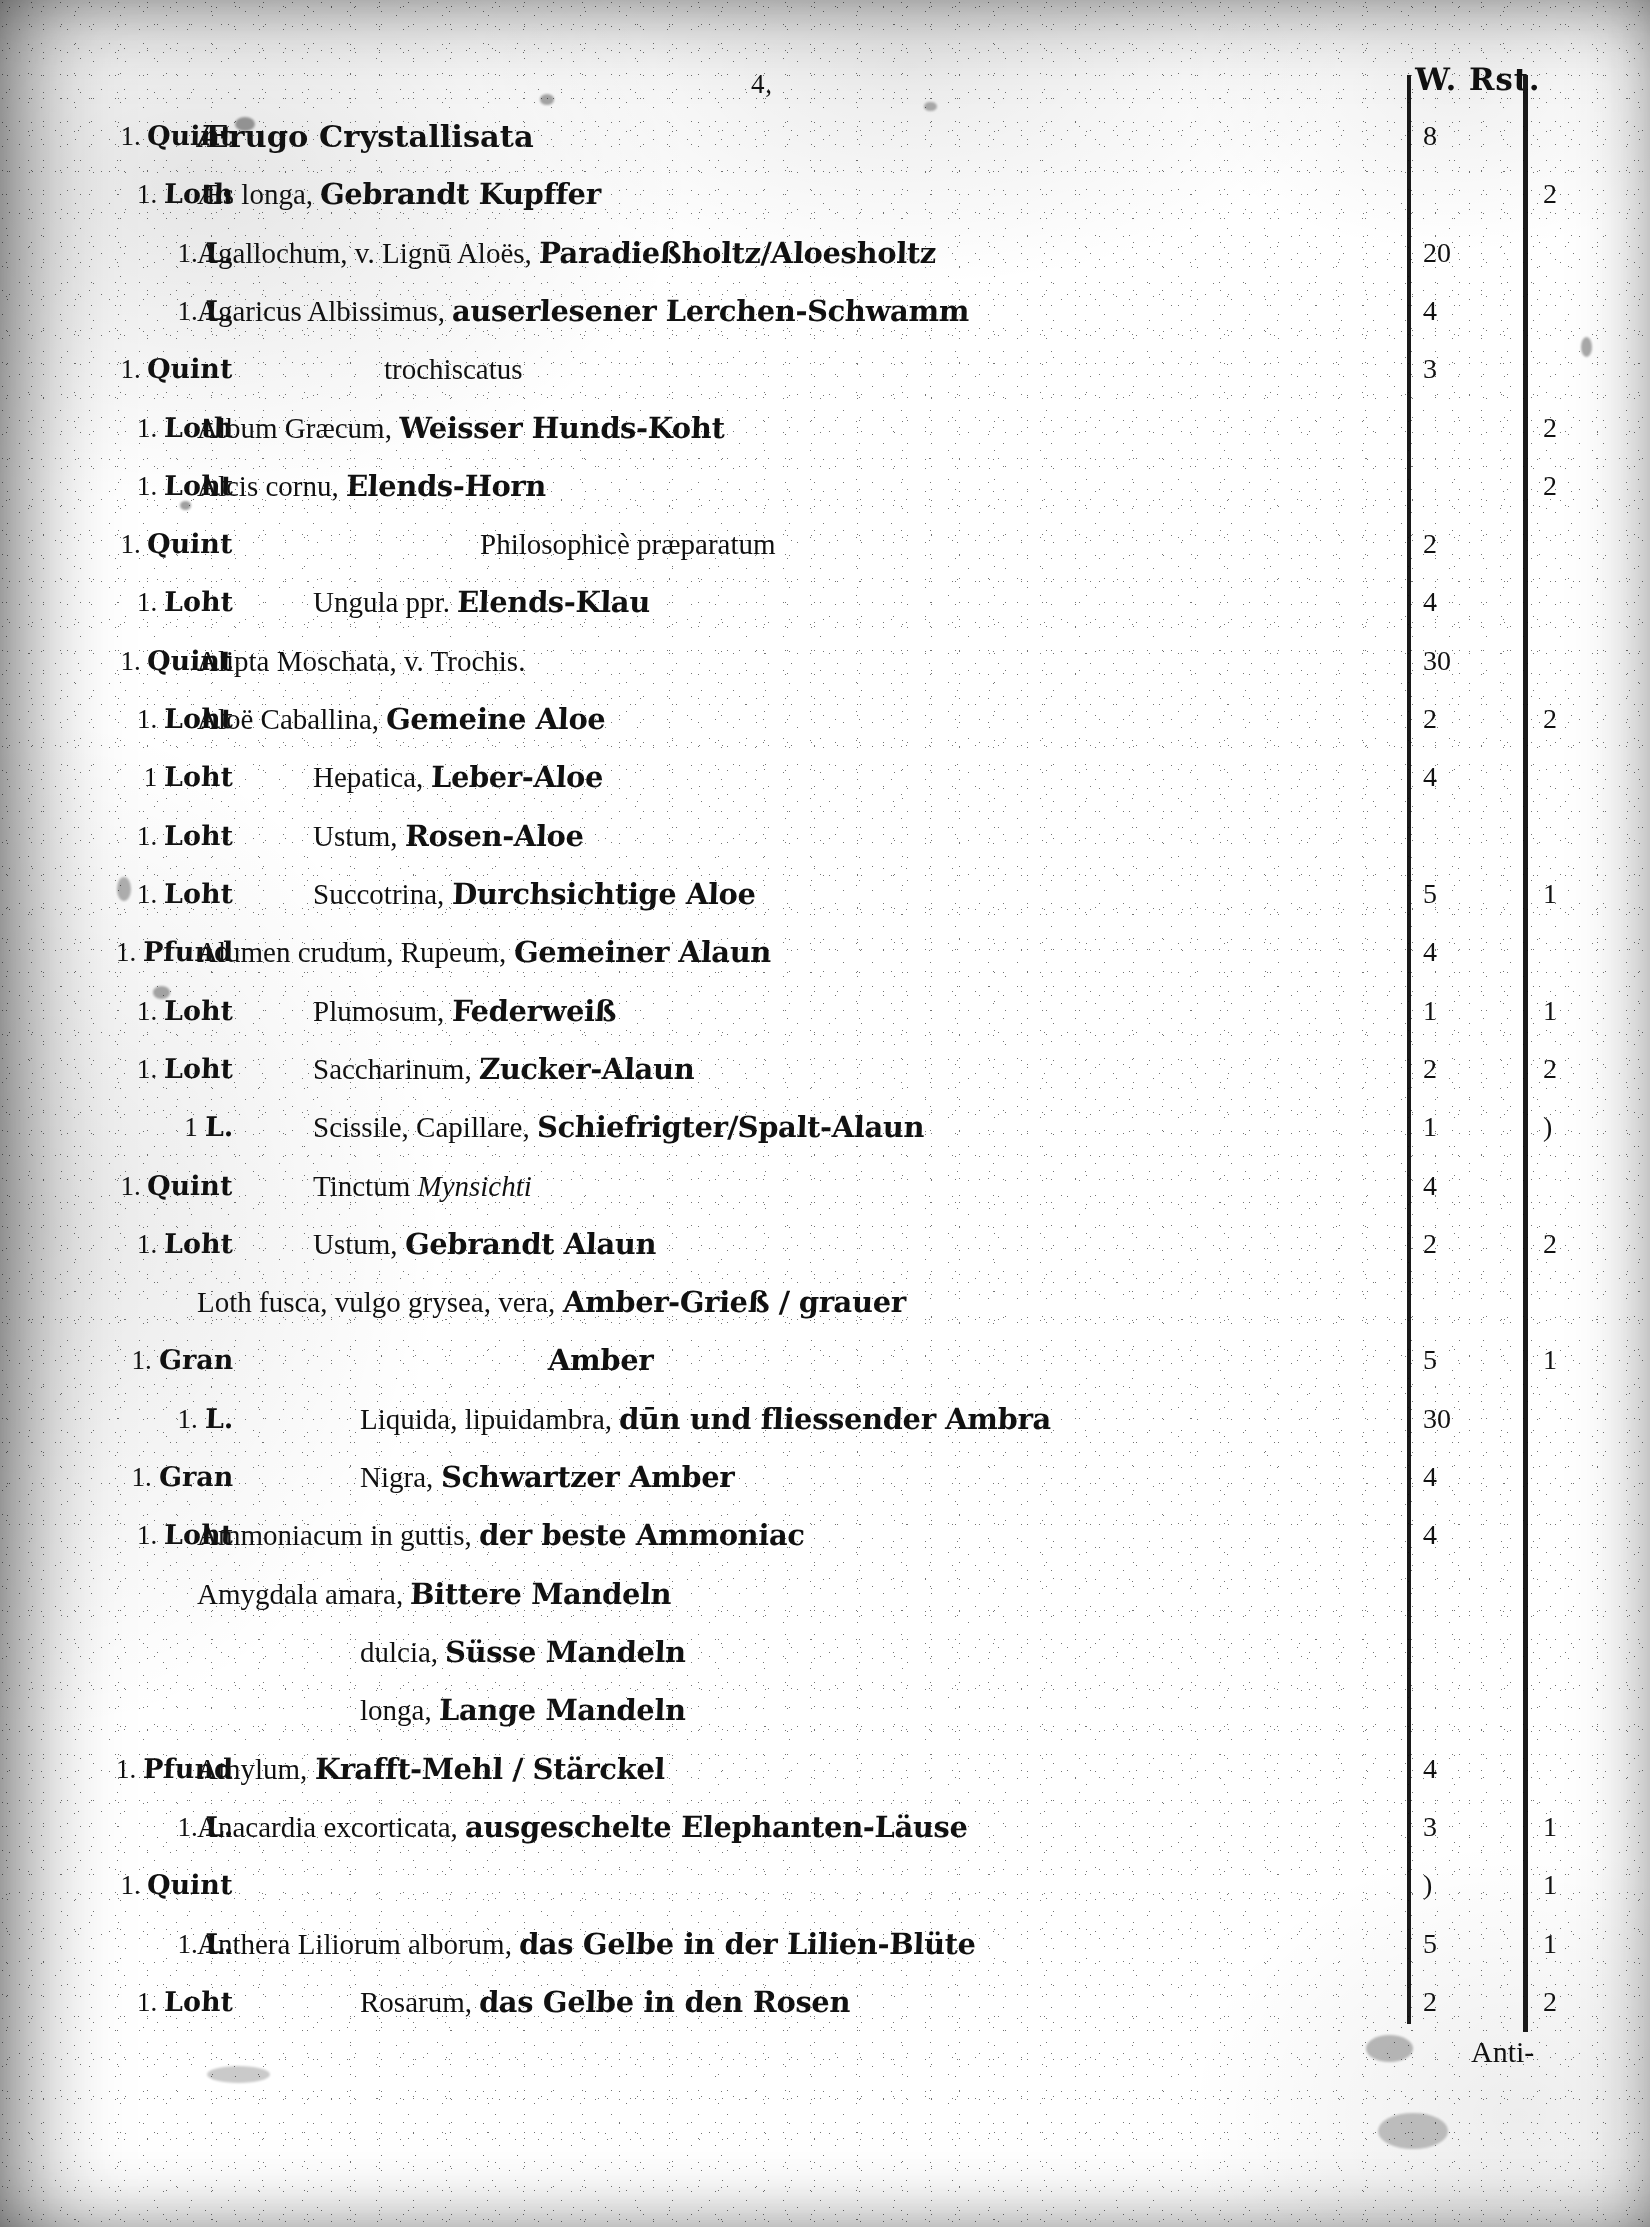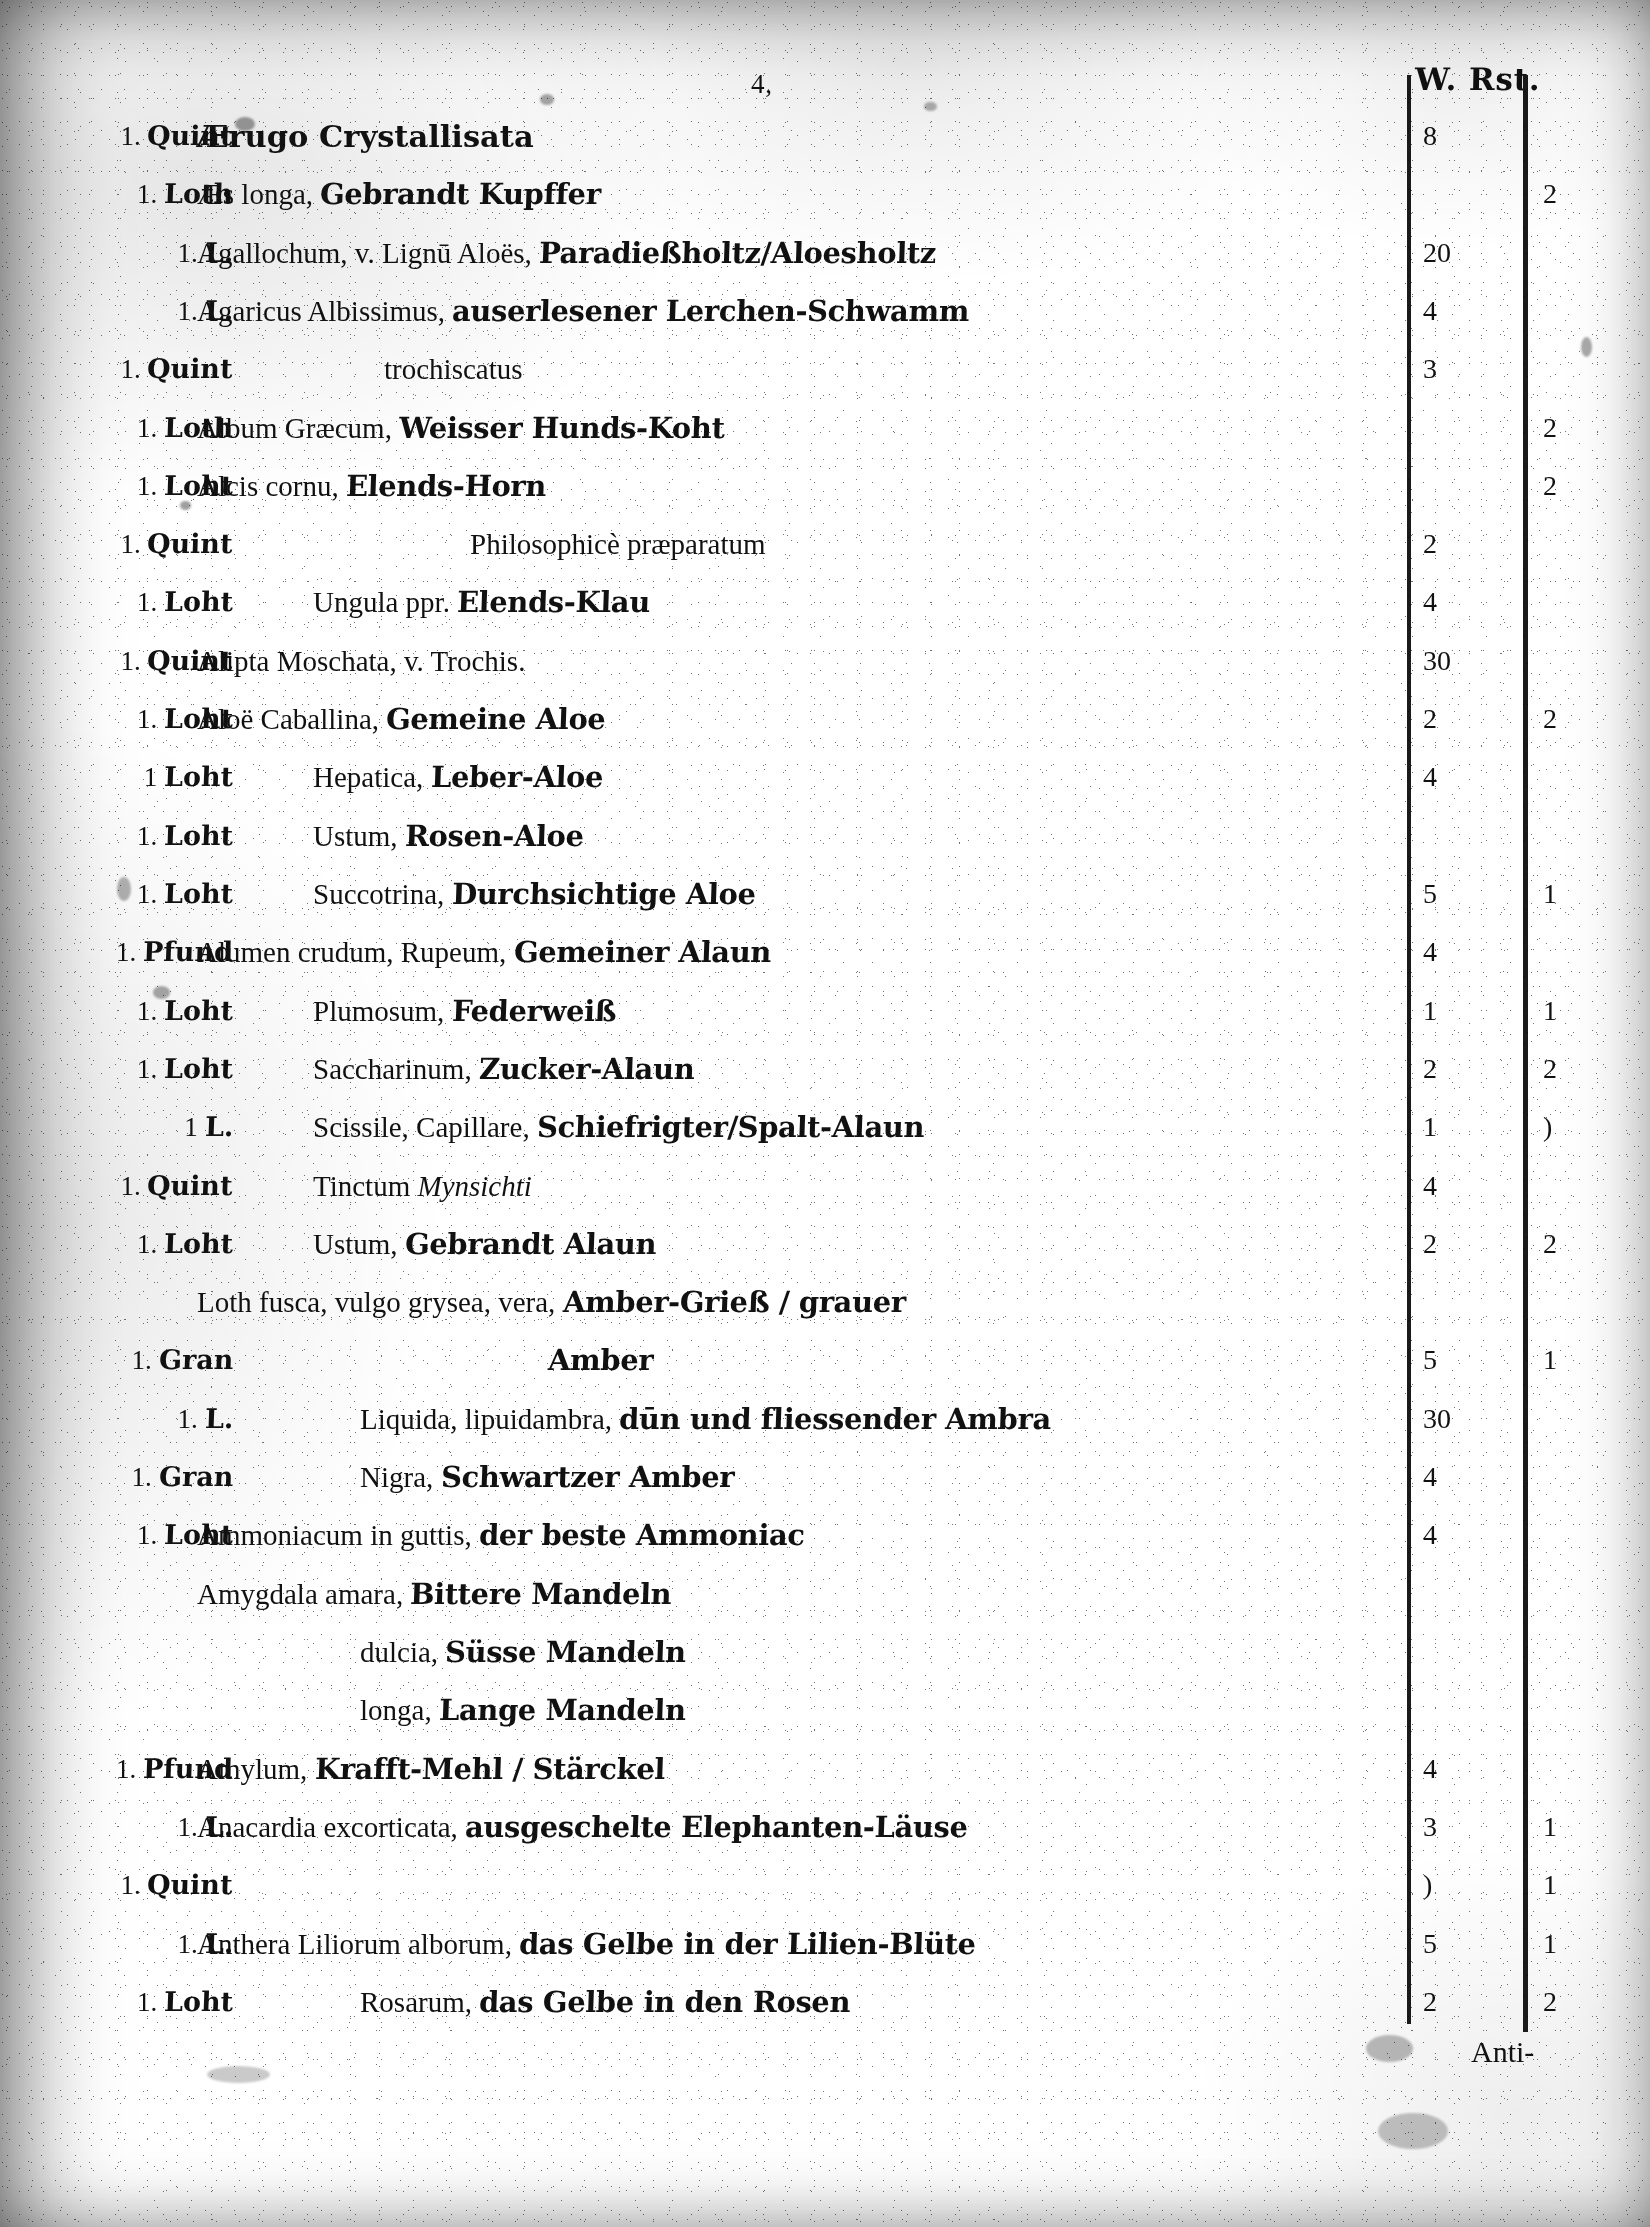--- a/index.html
+++ b/index.html
@@ -223,21 +223,21 @@
         <div class="v1"></div>
         <div class="v2">2</div>
       </div>
       <div class="row" style="top: 469px;">
         <div class="name" style="left: 197px;"><span>Alcis cornu, </span><span class="de">Elends-Horn</span></div>
         <div class="qty"><span>1. </span><span class="de">Loht</span></div>
         <div class="v1"></div>
         <div class="v2">2</div>
       </div>
       <div class="row" style="top: 527px;">
-        <div class="name" style="left: 470px;">Philosophicè præparatum</div>
+        <div class="name" style="left: 480px;">Philosophicè præparatum</div>
         <div class="qty"><span>1. </span><span class="de">Quint</span></div>
         <div class="v1">2</div>
         <div class="v2"></div>
       </div>
       <div class="row" style="top: 585px;">
         <div class="name" style="left: 313px;"><span>Ungula ppr. </span><span class="de">Elends-Klau</span></div>
         <div class="qty"><span>1. </span><span class="de">Loht</span></div>
         <div class="v1">4</div>
         <div class="v2"></div>
       </div>

